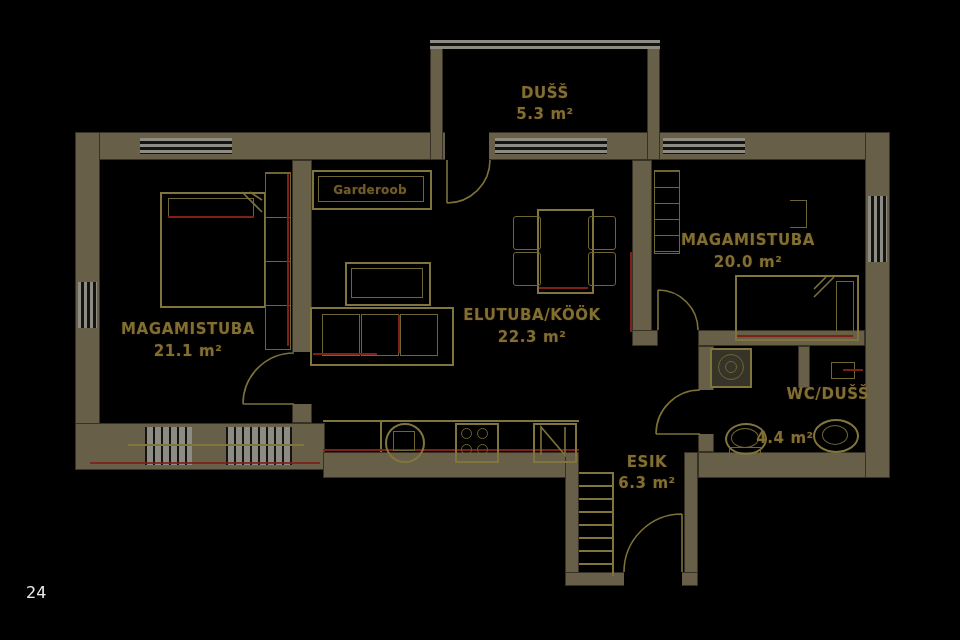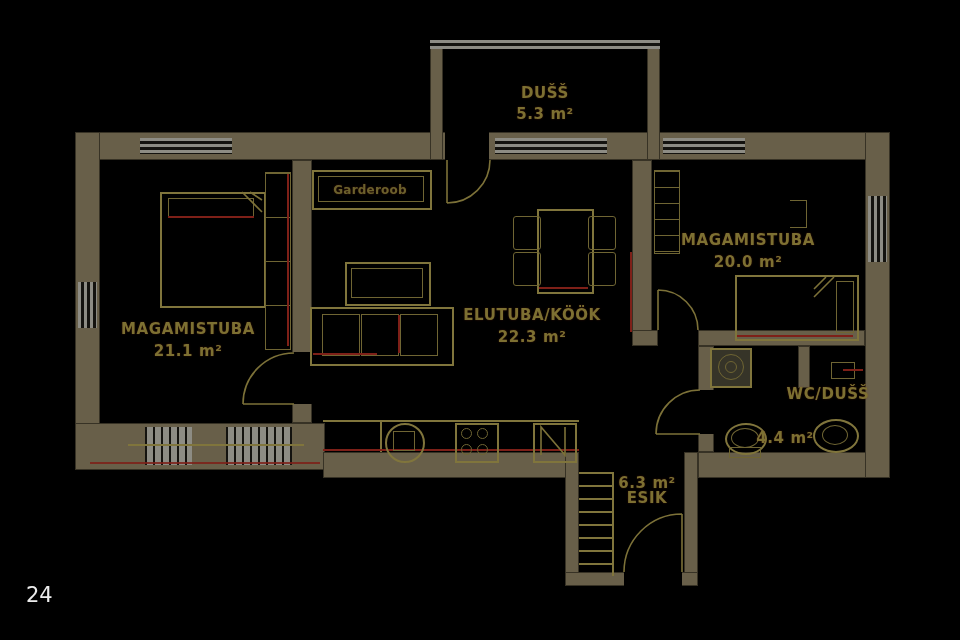--- a/index.html
+++ b/index.html
@@ -20,21 +20,21 @@
   .cells{position:absolute;border:1.5px solid #6f6533;
          background-image:repeating-linear-gradient(180deg,#6f6533 0 1.5px,transparent 1.5px 44px);}
   .shelves{position:absolute;border:1.5px solid #6f6533;
          background-image:repeating-linear-gradient(180deg,#6f6533 0 1.5px,transparent 1.5px 16px);}
   .stairs{position:absolute;border-right:2px solid #80753c;
          background:repeating-linear-gradient(180deg,#80753c 0 2px,transparent 2px 13px);}
   .lbl{position:absolute;transform:translateX(-50%);color:#7d7032;
        font-weight:bold;font-size:15px;line-height:1;letter-spacing:.6px;white-space:nowrap;
        text-shadow:0 0 2px rgba(140,50,15,.4);z-index:30;}
   .lbl.small{font-size:12px;letter-spacing:.2px;color:#6b602c;}
-  .pagenum{position:absolute;left:26px;top:583px;color:#ececec;font-size:21px;font-weight:500;z-index:30;}
+  .pagenum{position:absolute;left:26px;top:583px;color:#ececec;font-size:16px;font-weight:500;z-index:30;}
   svg{position:absolute;left:0;top:0;z-index:20;}
 </style>
 </head>
 <body>
 
 <div id="plan">
 
   <div class="wall" style="left:75px;top:132px;width:815px;height:28px;"></div>
   <div class="wall" style="left:430px;top:48px;width:13px;height:112px;"></div>
   <div class="wall" style="left:647px;top:48px;width:13px;height:112px;"></div>
@@ -144,18 +144,18 @@
   <div class="lbl" style="left:545px;top:86px;">DUŠŠ</div>
   <div class="lbl" style="left:545px;top:107px;">5.3 m²</div>
   <div class="lbl" style="left:188px;top:322px;">MAGAMISTUBA</div>
   <div class="lbl" style="left:188px;top:344px;">21.1 m²</div>
   <div class="lbl" style="left:532px;top:308px;">ELUTUBA/KÖÖK</div>
   <div class="lbl" style="left:532px;top:330px;">22.3 m²</div>
   <div class="lbl" style="left:748px;top:233px;">MAGAMISTUBA</div>
   <div class="lbl" style="left:748px;top:255px;">20.0 m²</div>
   <div class="lbl" style="left:828px;top:387px;">WC/DUŠŠ</div>
   <div class="lbl" style="left:785px;top:395px;margin-top:36px;">4.4 m²</div>
-  <div class="lbl" style="left:647px;top:455px;margin-top:36px;">ESIK</div>
+  <div class="lbl" style="left:647px;top:455px;">ESIK</div>
   <div class="lbl" style="left:647px;top:476px;">6.3 m²</div>
 
   <div class="pagenum">24</div>
 
 </div>
 
 </body></html>

